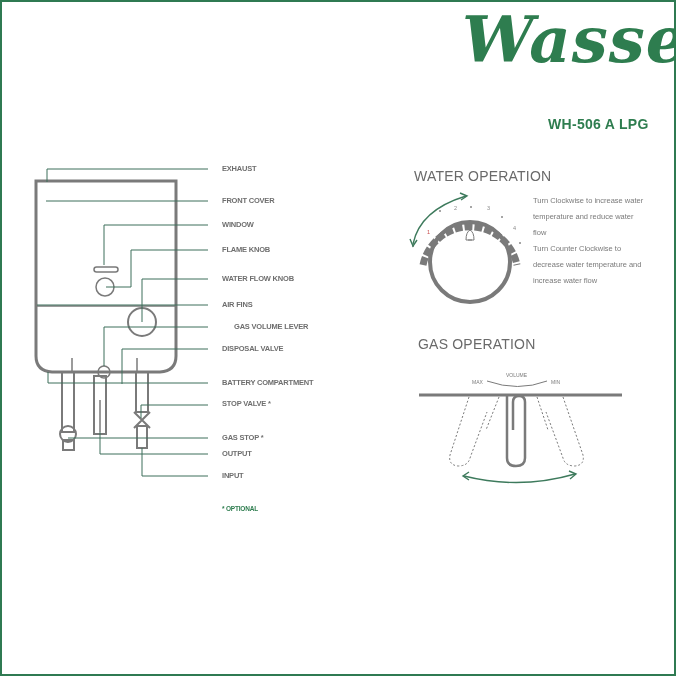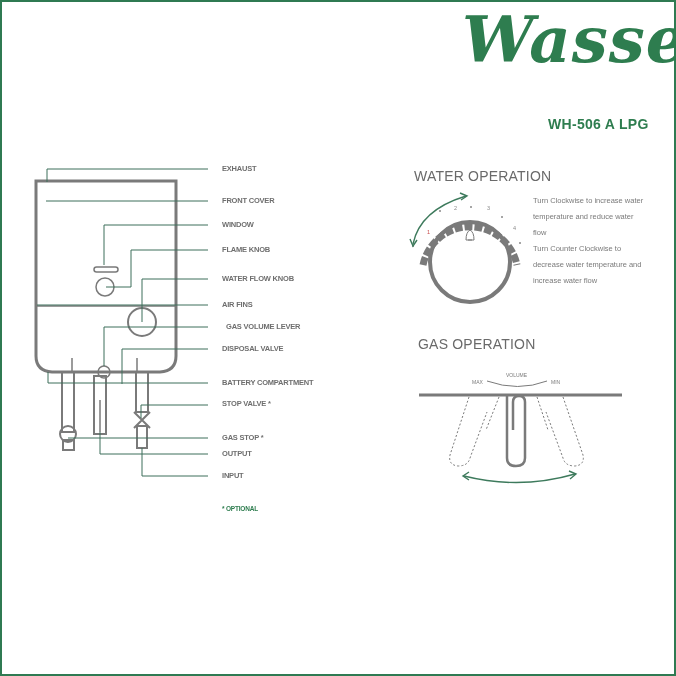--- a/index.html
+++ b/index.html
@@ -124,21 +124,21 @@
     <path d="M569,471 L576,474 L570,479" stroke="#3d7a5c" stroke-width="1.4"></path>
   </g>
 </svg>
 
 <div class="lbl" style="left:222px;top:164px">EXHAUST</div>
 <div class="lbl" style="left:222px;top:196px">FRONT COVER</div>
 <div class="lbl" style="left:222px;top:220px">WINDOW</div>
 <div class="lbl" style="left:222px;top:245px">FLAME KNOB</div>
 <div class="lbl" style="left:222px;top:274px">WATER FLOW KNOB</div>
 <div class="lbl" style="left:222px;top:300px">AIR FINS</div>
-<div class="lbl" style="left:226px;top:322px">GAS VOLUME LEVER</div>
+<div class="lbl" style="left:234px;top:322px">GAS VOLUME LEVER</div>
 <div class="lbl" style="left:222px;top:344px">DISPOSAL VALVE</div>
 <div class="lbl" style="left:222px;top:378px">BATTERY COMPARTMENT</div>
 <div class="lbl" style="left:222px;top:399px">STOP VALVE *</div>
 <div class="lbl" style="left:222px;top:433px">GAS STOP *</div>
 <div class="lbl" style="left:222px;top:449px">OUTPUT</div>
 <div class="lbl" style="left:222px;top:471px">INPUT</div>
 <div class="lbl opt" style="left:222px;top:505px">* OPTIONAL</div>
 
 <div class="section-title" style="left:414px;top:168px">WATER OPERATION</div>
 <div class="tick red" style="left:427px;top:229px">1</div>

